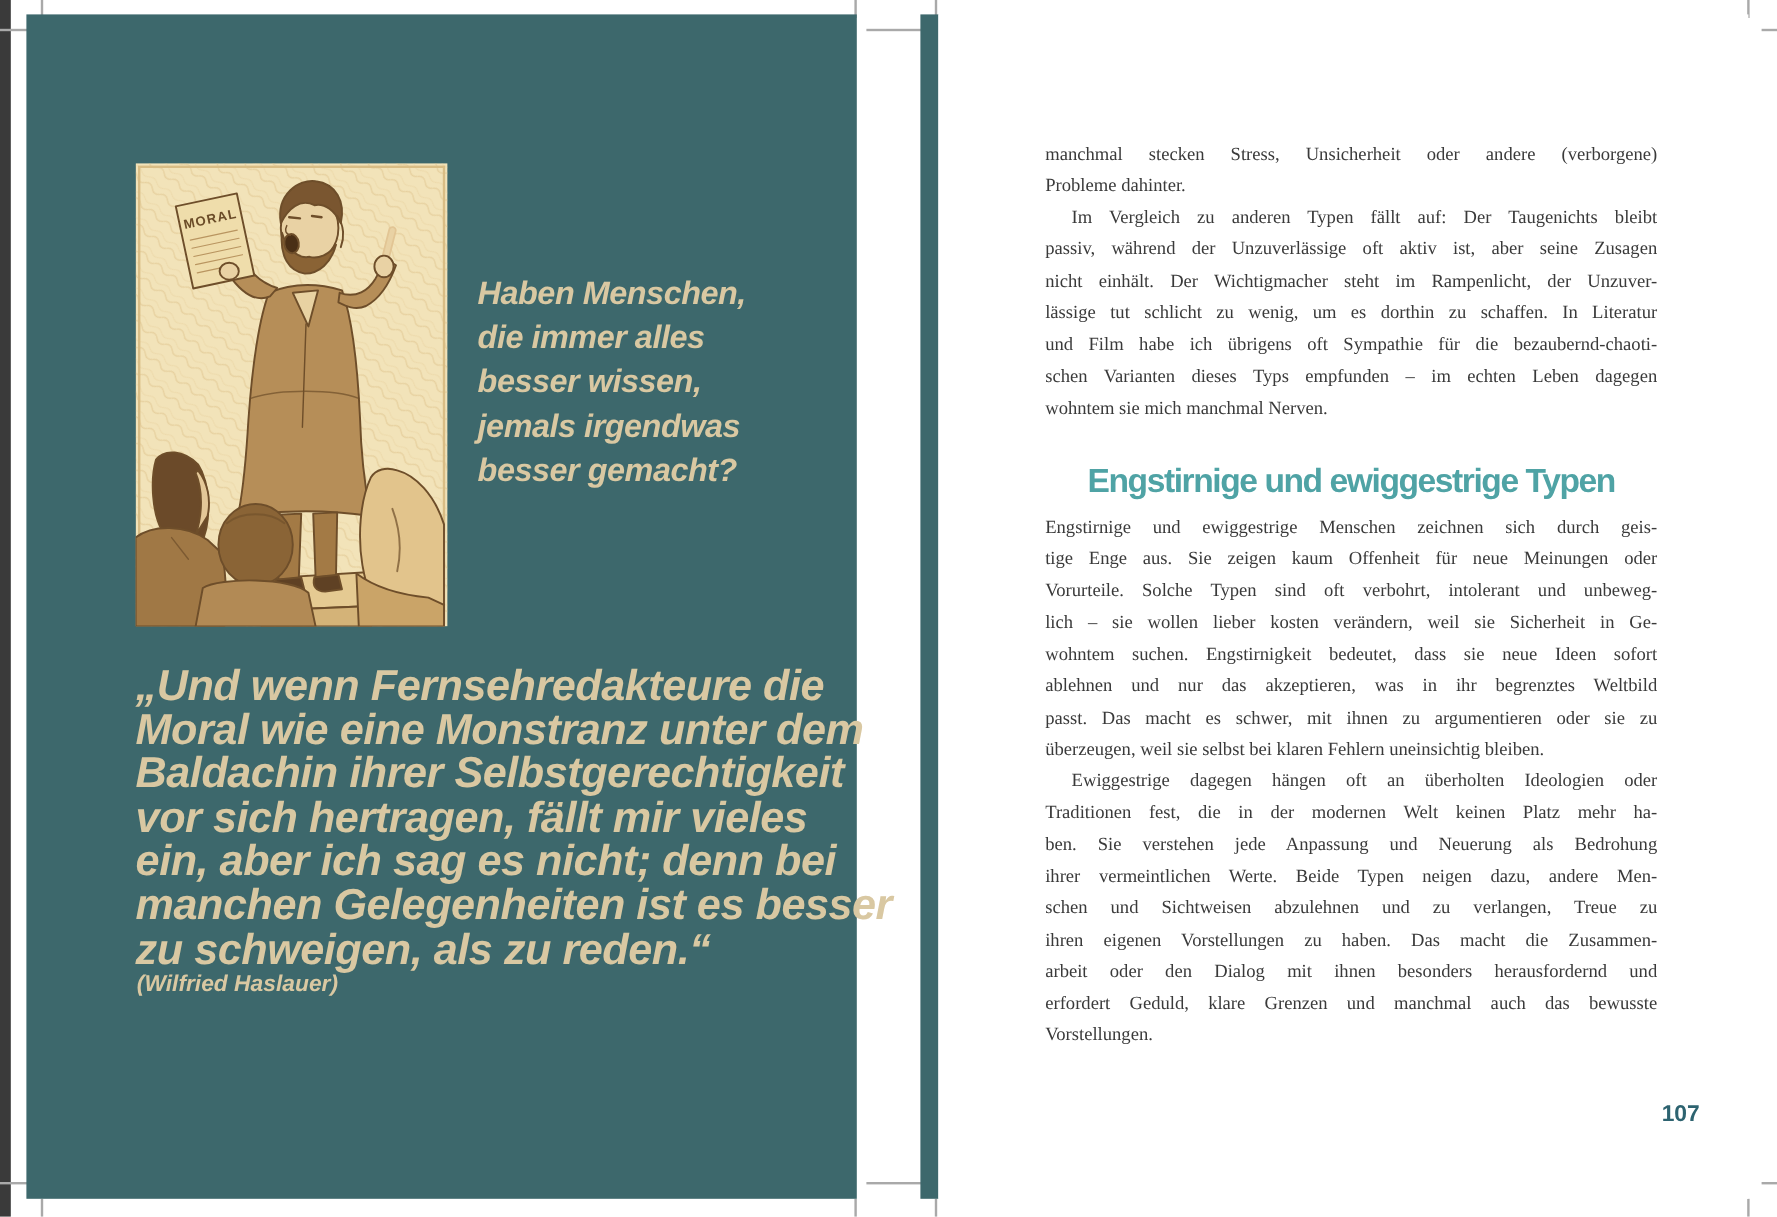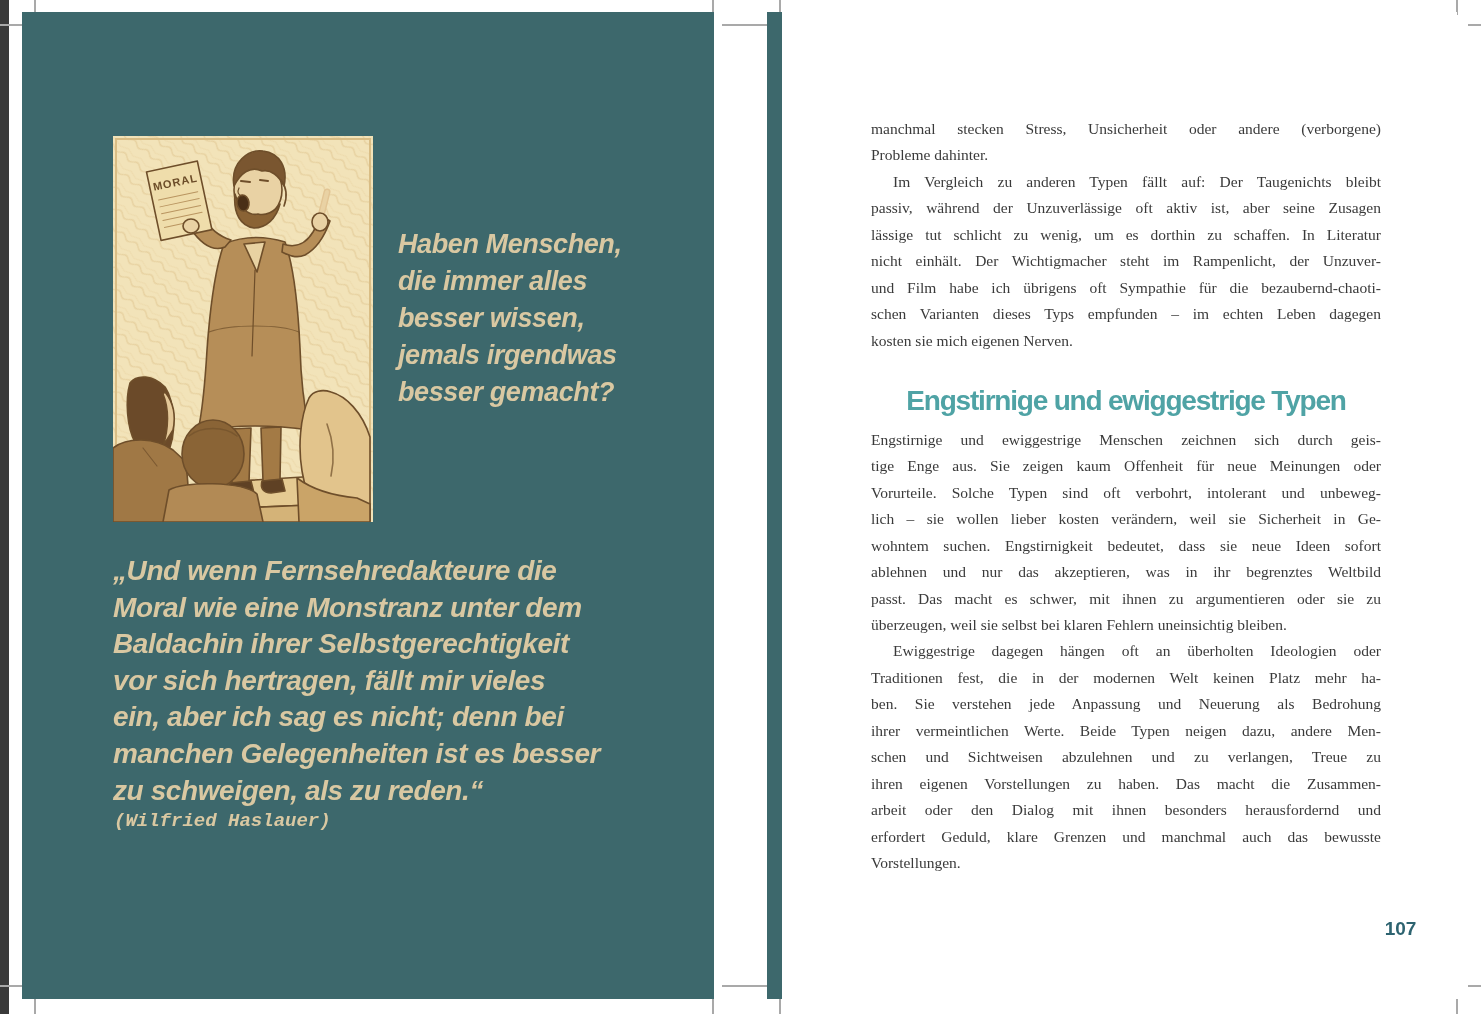--- a/index.html
+++ b/index.html
@@ -24,24 +24,24 @@
   .right-page{position:absolute;left:782px;top:12px;width:675px;height:987px;background:#ffffff;}
 
   .illustration{position:absolute;left:113px;top:136px;width:260px;height:386px;}
   .illustration svg{display:block;width:100%;height:100%;}
 
   .quote-heading{position:absolute;left:398px;top:226px;width:290px;
     font-family:"Liberation Sans",sans-serif;font-style:italic;font-weight:700;
     font-size:27px;line-height:37px;letter-spacing:-0.4px;color:var(--quote-text);}
   .main-quote{position:absolute;left:113px;top:553px;width:560px;
     font-family:"Liberation Sans",sans-serif;font-style:italic;font-weight:700;
-    font-size:28px;line-height:36.6px;letter-spacing:-0.4px;color:var(--quote-text);}
+    font-size:36px;line-height:36.6px;letter-spacing:-0.4px;color:var(--quote-text);}
   .qline{white-space:nowrap;}
   .attribution{position:absolute;left:114px;top:810px;
-    font-family:Liberation Mono, monospace;font-style:italic;font-weight:700;
+    font-family:Liberation Sans, sans-serif;font-style:italic;font-weight:700;
     font-size:19px;color:var(--quote-text);}
 
   .text-col{position:absolute;left:871px;top:116px;width:510px;color:var(--body-text);
     font-family:"Liberation Serif",serif;font-size:15.5px;}
   .bline{height:26.45px;line-height:26.45px;text-align:justify;text-align-last:justify;
     -moz-text-align-last:justify;overflow:hidden;white-space:normal;}
   .bline.last{text-align-last:left;font-family:Liberation Serif, serif;-moz-text-align-last:left;}
   .bline.indent{padding-left:22px;}
   .sec-heading{font-family:"Liberation Sans",sans-serif;font-weight:700;
     font-size:28px;line-height:38px;letter-spacing:-1.2px;color:var(--heading-teal);
@@ -189,25 +189,25 @@
 
   <div class="right-page"></div>
   <div class="text-col" id="rightCol">
       <div>
         <div class="bline">manchmal stecken Stress, Unsicherheit oder andere (verborgene)</div>
         <div class="bline last">Probleme dahinter.</div>
       </div>
       <div>
         <div class="bline indent">Im Vergleich zu anderen Typen fällt auf: Der Taugenichts bleibt</div>
         <div class="bline">passiv, während der Unzuverlässige oft aktiv ist, aber seine Zusagen</div>
+        <div class="bline">nicht einhält. Der Wichtigmacher steht im Rampenlicht, der Unzuver-</div>
         <div class="bline">lässige tut schlicht zu wenig, um es dorthin zu schaffen. In Literatur</div>
-        <div class="bline">nicht einhält. Der Wichtigmacher steht im Rampenlicht, der Unzuver-</div>
         <div class="bline">und Film habe ich übrigens oft Sympathie für die bezaubernd-chaoti-</div>
         <div class="bline">schen Varianten dieses Typs empfunden – im echten Leben dagegen</div>
-        <div class="bline last">kosten sie mich eigenen Nerven.</div>
+        <div class="bline last">wohntem sie mich manchmal Nerven.</div>
       </div>
       <h2 class="sec-heading">Engstirnige und ewiggestrige Typen</h2>
       <div>
         <div class="bline">Engstirnige und ewiggestrige Menschen zeichnen sich durch geis-</div>
         <div class="bline">tige Enge aus. Sie zeigen kaum Offenheit für neue Meinungen oder</div>
         <div class="bline">Vorurteile. Solche Typen sind oft verbohrt, intolerant und unbeweg-</div>
         <div class="bline">lich – sie wollen lieber kosten verändern, weil sie Sicherheit in Ge-</div>
         <div class="bline">wohntem suchen. Engstirnigkeit bedeutet, dass sie neue Ideen sofort</div>
         <div class="bline">ablehnen und nur das akzeptieren, was in ihr begrenztes Weltbild</div>
         <div class="bline">passt. Das macht es schwer, mit ihnen zu argumentieren oder sie zu</div>

